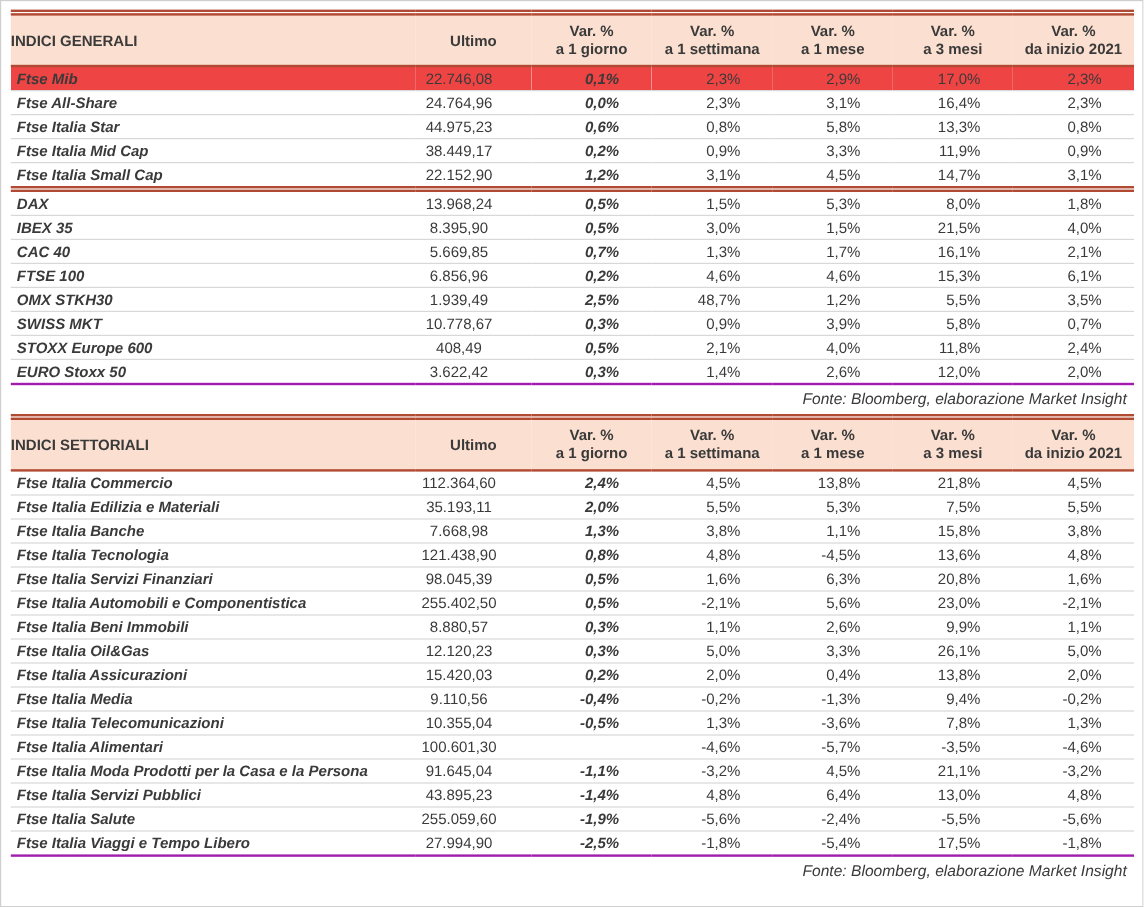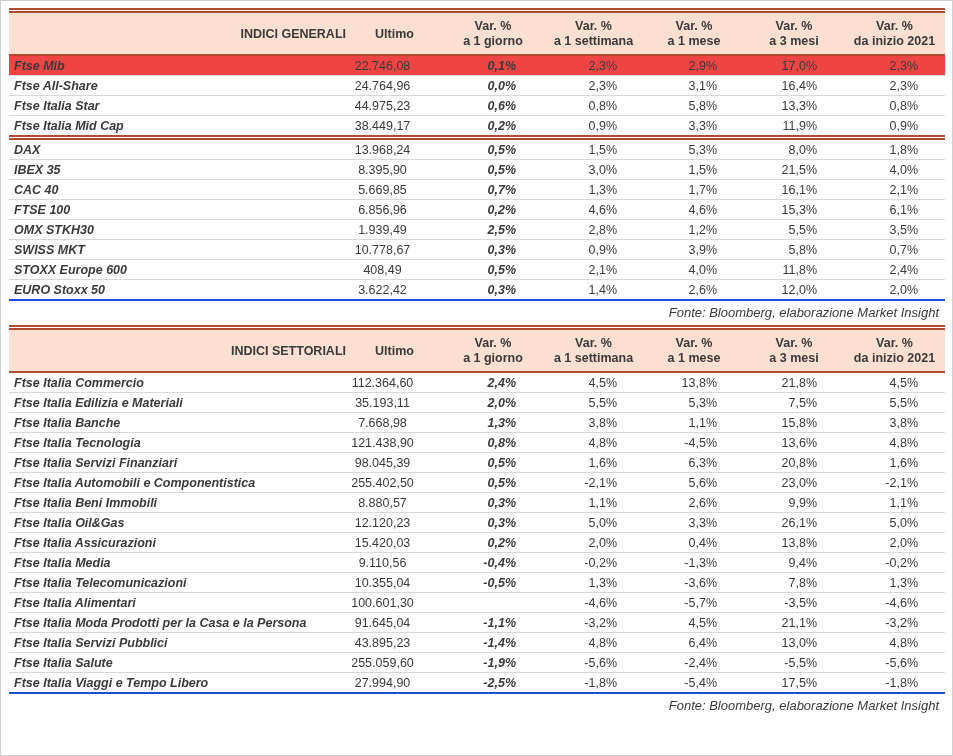--- a/index.html
+++ b/index.html
@@ -23,21 +23,21 @@
   }
   thead th {
     background: #fbdfd0;
     border-top: 5px double #b14a32;
     border-bottom: 2px solid #b14a32;
     font-weight: bold;
     font-size: 12.5px;
     padding: 6px 0 5px 0;
     color: #3a3a3a;
   }
-  th.col-name   { text-align: right; margin-left: 24px; }
+  th.col-name   { text-align: left; margin-left: 24px; }
   th.col-ultimo { text-align: center; }
   th.var-head   { text-align: center; line-height: 15px; }
   th.var-head .l1, th.var-head .l2 { display: block; }
   tbody td {
     height: 19px;
     font-size: 12.5px;
     border-bottom: 1px solid #d8d8d8;
     padding: 0;
     vertical-align: middle;
     white-space: nowrap;
@@ -47,21 +47,21 @@
     font-style: italic;
     font-weight: bold;
     text-align: left;
     padding-left: 5px;
   }
   td.cell-ultimo { text-align: center; padding-right: 24px; }
   td.cell-var    { text-align: right; padding-right: 27px; }
   td.cell-var.bold { font-weight: bold; font-style: italic; }
   tr.highlight td { background: #ef4444; }
   tr.sep-top td { border-top: 5px double #b14a32; }
-  tbody tr:last-child td { border-bottom: 2px solid #1d4ed8; }
+  tbody tr:last-child td { border-bottom: 2px solid #a21caf; }
   .caption {
     width: 930px;
     text-align: right;
     font-style: italic;
     font-size: 13px;
     padding: 4px 4px 5px 0;
     color: #3a3a3a;
   }
   .table-block { margin: 0; }
 </style>
@@ -137,20 +137,29 @@
             </tr>
             <tr>
               <td class="cell-name">Ftse Italia Mid Cap</td>
               <td class="cell-ultimo">38.449,17</td>
               <td class="cell-var bold">0,2%</td>
               <td class="cell-var">0,9%</td>
               <td class="cell-var">3,3%</td>
               <td class="cell-var">11,9%</td>
               <td class="cell-var">0,9%</td>
             </tr>
+            <tr>
+              <td class="cell-name">Ftse Italia Small Cap</td>
+              <td class="cell-ultimo">22.152,90</td>
+              <td class="cell-var bold">1,2%</td>
+              <td class="cell-var">3,1%</td>
+              <td class="cell-var">4,5%</td>
+              <td class="cell-var">14,7%</td>
+              <td class="cell-var">3,1%</td>
+            </tr>
             <tr class="sep-top">
               <td class="cell-name">DAX</td>
               <td class="cell-ultimo">13.968,24</td>
               <td class="cell-var bold">0,5%</td>
               <td class="cell-var">1,5%</td>
               <td class="cell-var">5,3%</td>
               <td class="cell-var">8,0%</td>
               <td class="cell-var">1,8%</td>
             </tr>
             <tr>
@@ -177,21 +186,21 @@
               <td class="cell-var bold">0,2%</td>
               <td class="cell-var">4,6%</td>
               <td class="cell-var">4,6%</td>
               <td class="cell-var">15,3%</td>
               <td class="cell-var">6,1%</td>
             </tr>
             <tr>
               <td class="cell-name">OMX STKH30</td>
               <td class="cell-ultimo">1.939,49</td>
               <td class="cell-var bold">2,5%</td>
-              <td class="cell-var">2,8%</td>
+              <td class="cell-var">48,7%</td>
               <td class="cell-var">1,2%</td>
               <td class="cell-var">5,5%</td>
               <td class="cell-var">3,5%</td>
             </tr>
             <tr>
               <td class="cell-name">SWISS MKT</td>
               <td class="cell-ultimo">10.778,67</td>
               <td class="cell-var bold">0,3%</td>
               <td class="cell-var">0,9%</td>
               <td class="cell-var">3,9%</td>

